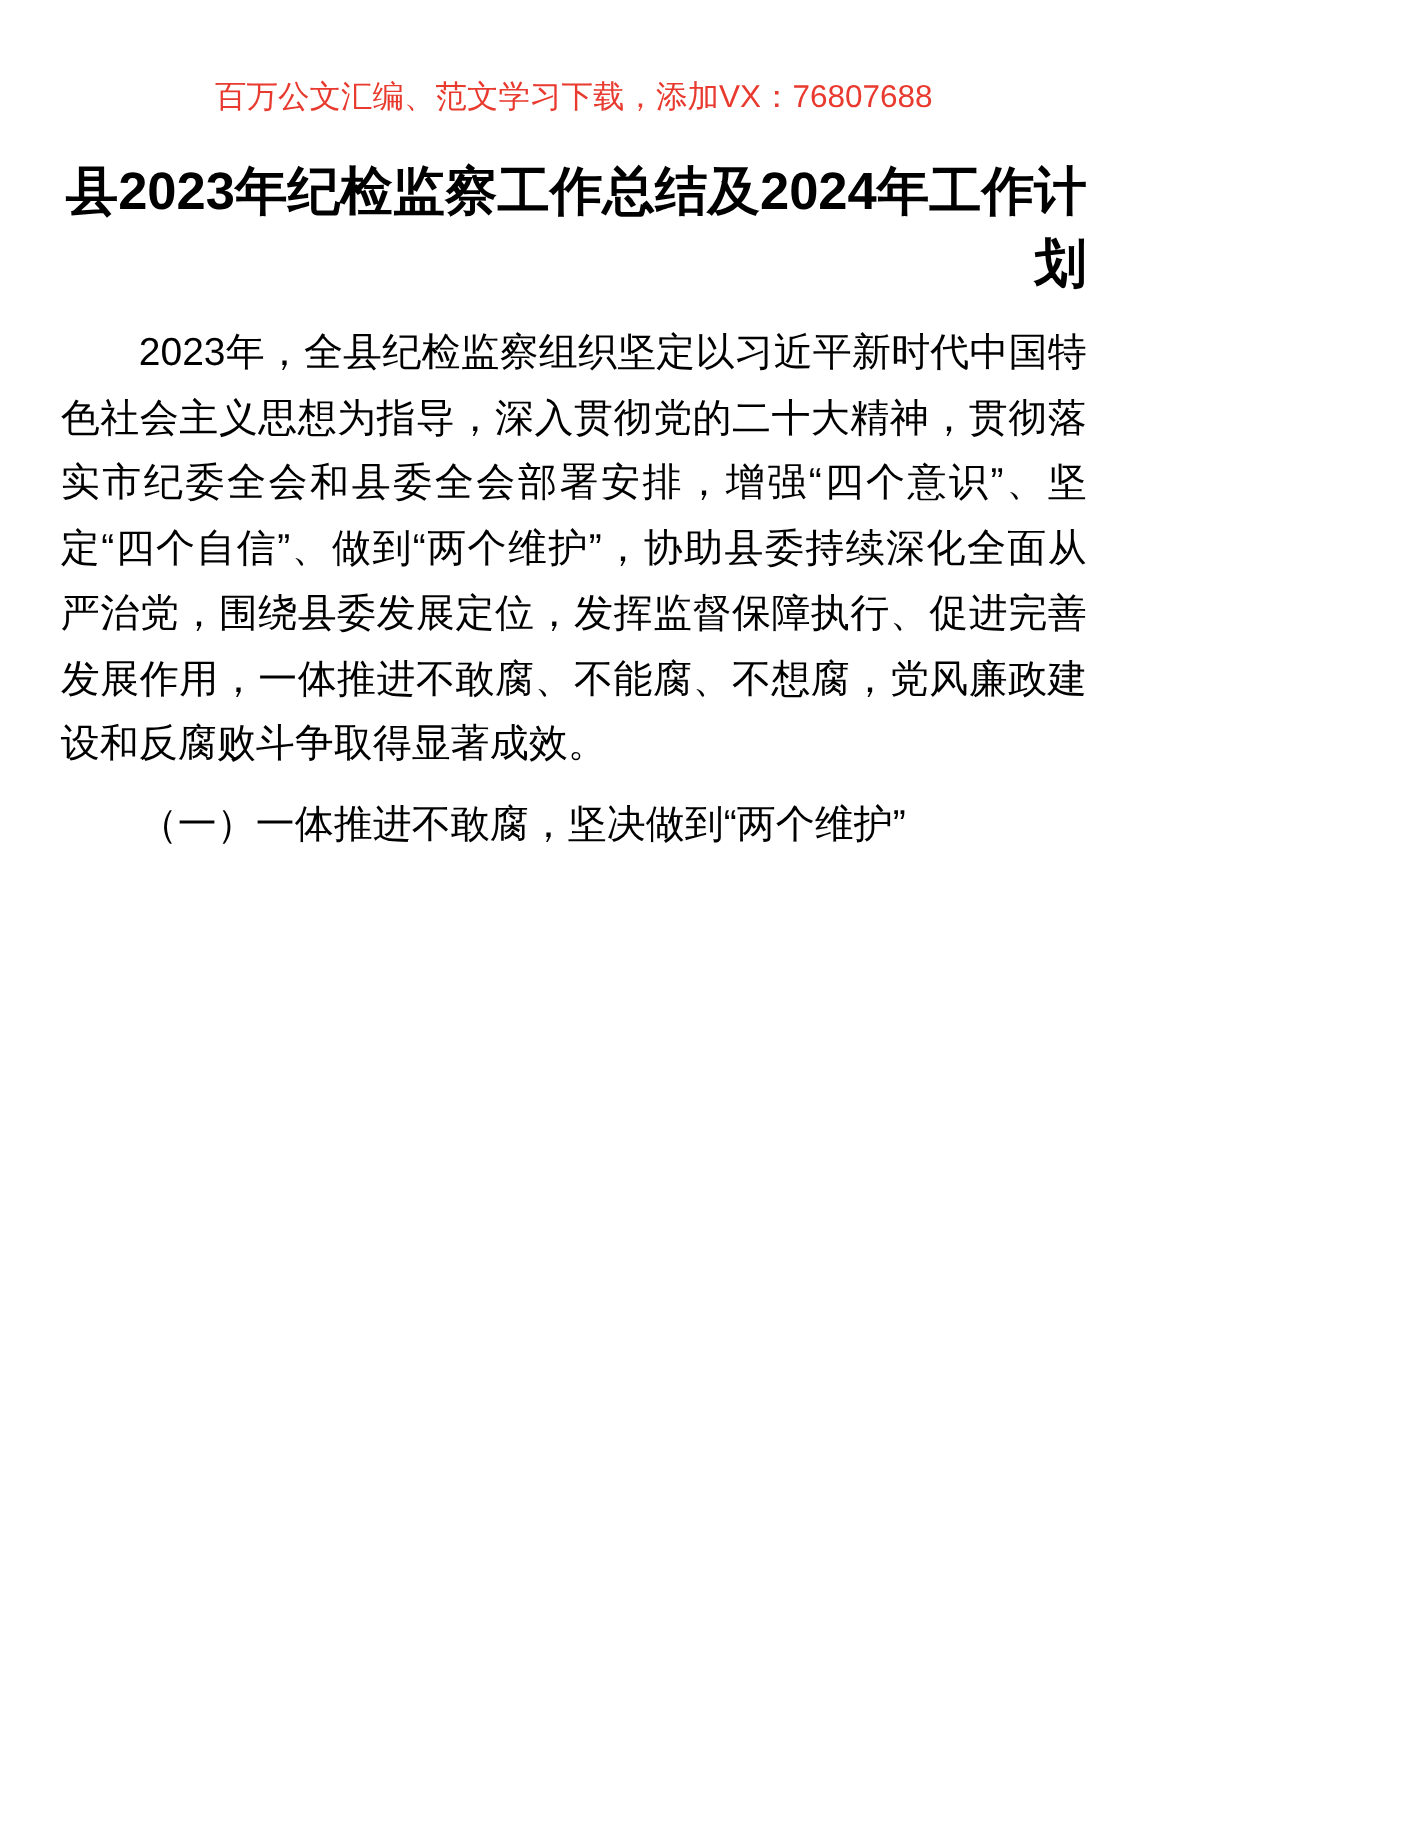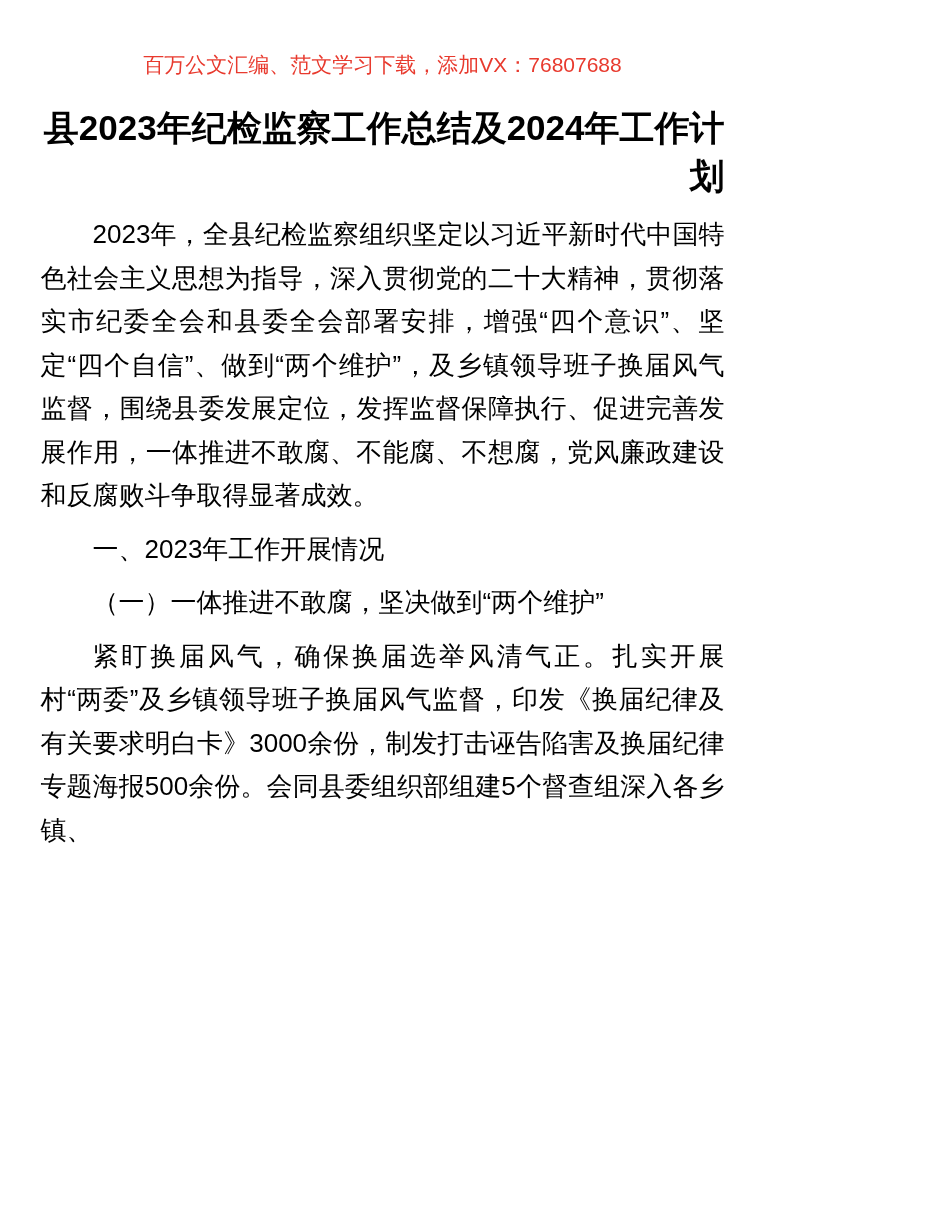--- a/index.html
+++ b/index.html
@@ -59,24 +59,22 @@
   <div class="content">
 
     <div class="header-note" style="color: rgb(232, 58, 46);">百万公文汇编、范文学习下载，添加VX：76807688</div>
 
     <div class="doc-title">
       <div>县2023年纪检监察工作总结及2024年工作计</div>
       <div>划</div>
     </div>
 
     <div class="doc-body">
-      <p class="para">2023年，全县纪检监察组织坚定以习近平新时代中国特色社会主义思想为指导，深入贯彻党的二十大精神，贯彻落实市纪委全会和县委全会部署安排，增强“四个意识”、坚定“四个自信”、做到“两个维护”，及乡镇领导班子换届风气监督，围绕县委发展定位，发挥监督保障执行、促进完善发展作用，一体推进不敢腐、不能腐、不想腐，党风廉政建设和反腐败斗争取得显著成效。</p>
+      <p class="para">2023年，全县纪检监察组织坚定以习近平新时代中国特色社会主义思想为指导，深入贯彻党的二十大精神，贯彻落实市纪委全会和县委全会部署安排，增强“四个意识”、坚定“四个自信”、做到“两个维护”，协助县委持续深化全面从严治党，围绕县委发展定位，发挥监督保障执行、促进完善发展作用，一体推进不敢腐、不能腐、不想腐，党风廉政建设和反腐败斗争取得显著成效。</p>
 
-      <p class="heading">一、2023年工作开展情况</p>
 
       <p class="heading">（一）一体推进不敢腐，坚决做到“两个维护”</p>
 
 
-      <p class="para">紧盯换届风气，确保换届选举风清气正。扎实开展村“两委”及乡镇领导班子换届风气监督，印发《换届纪律及有关要求明白卡》3000余份，制发打击诬告陷害及换届纪律专题海报500余份。会同县委组织部组建5个督查组深入各乡镇、</p>
     </div>
 
   </div>
 </div>
 
 </body></html>

